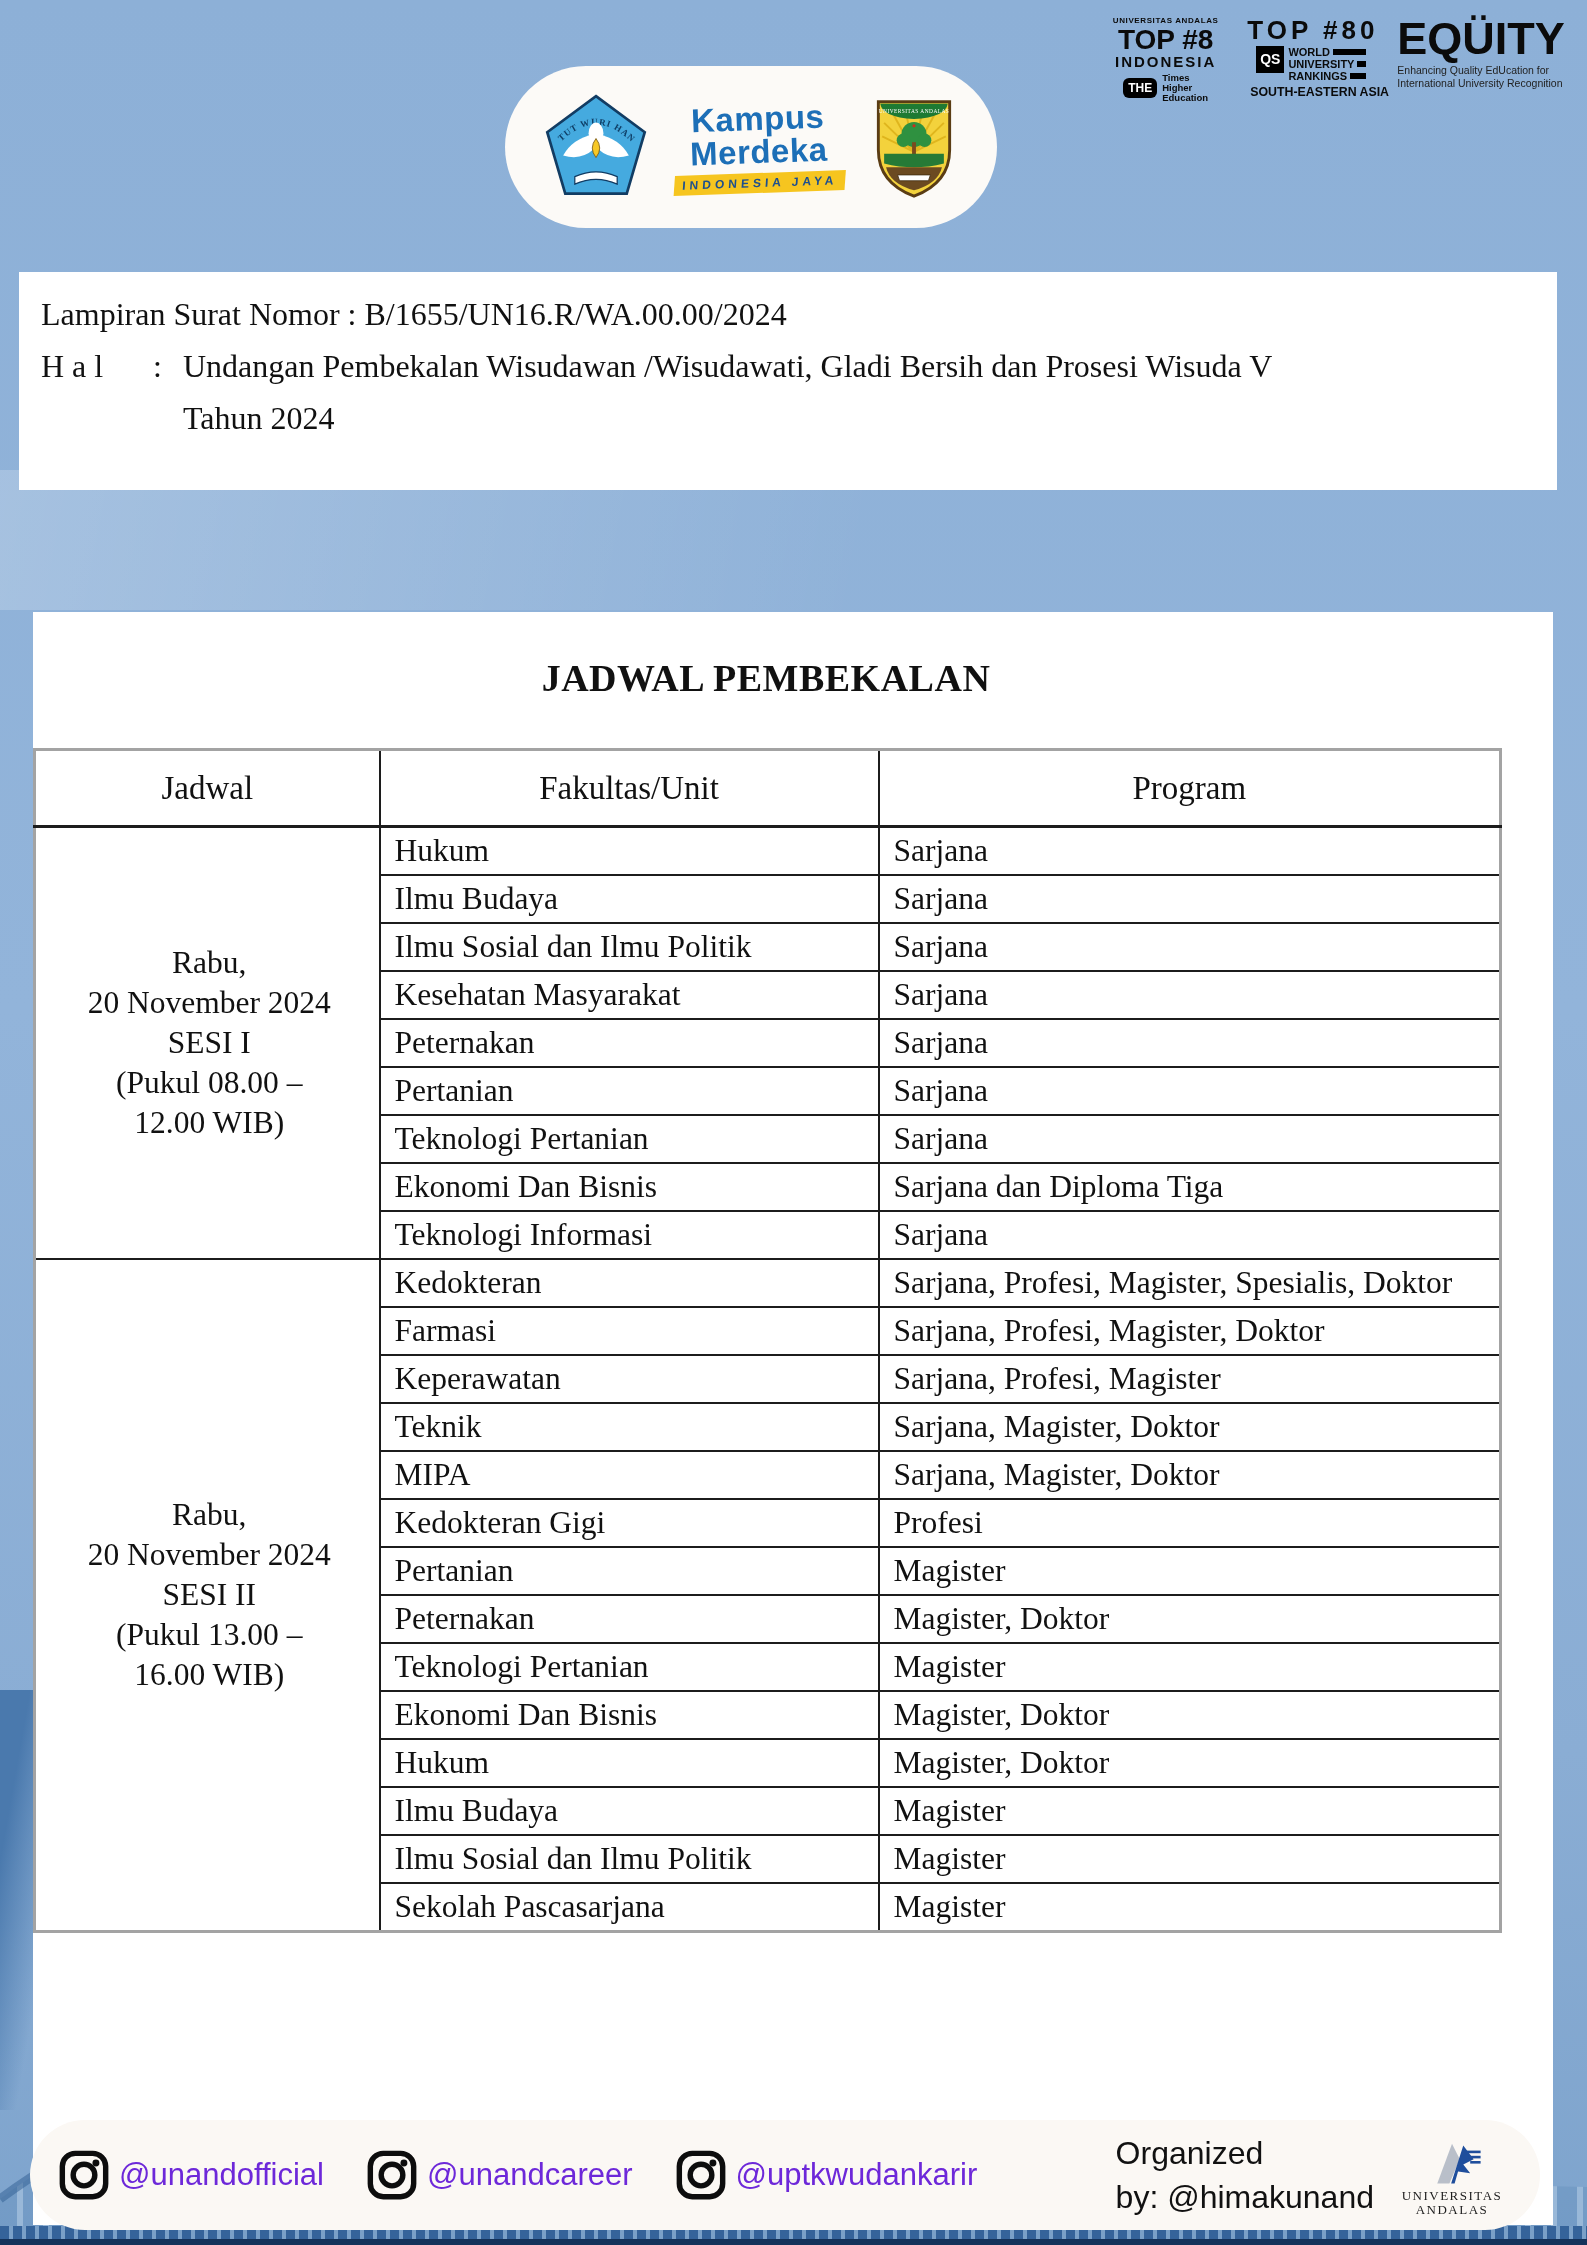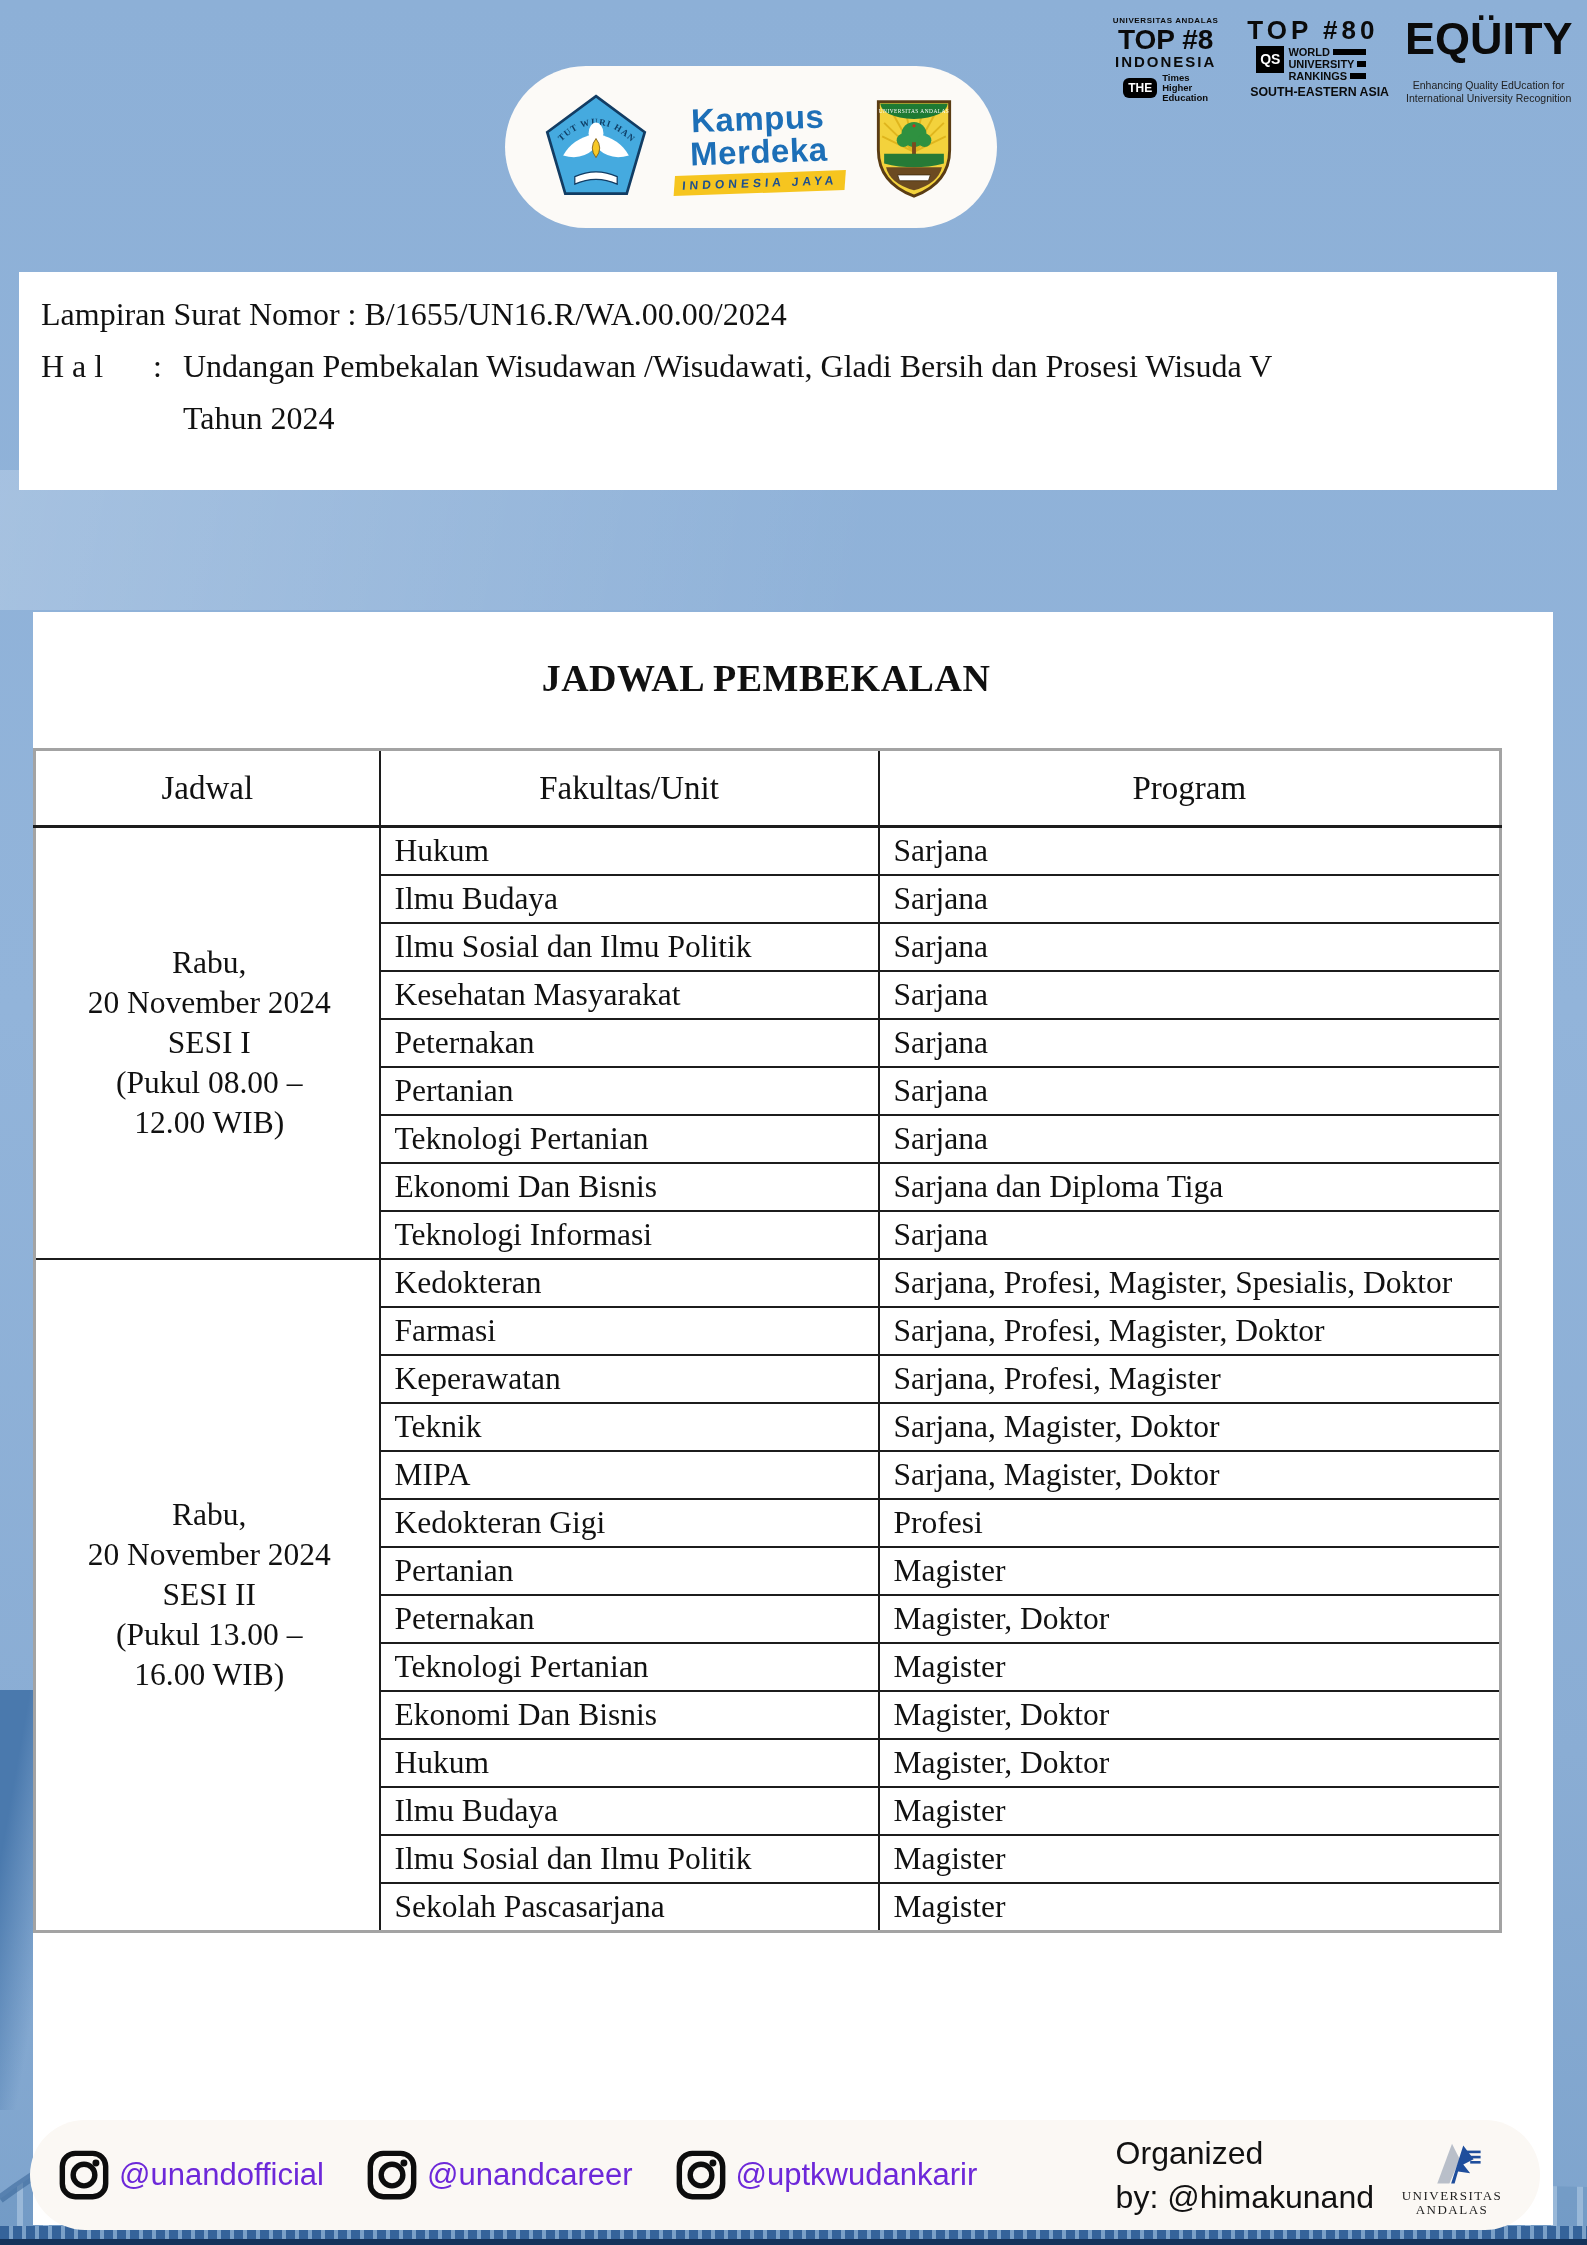--- a/index.html
+++ b/index.html
@@ -35,23 +35,23 @@
         padding:4px 5px;line-height:12px;}
   .the-badge-cap{text-align:left;font-size:9.5px;font-weight:800;line-height:10px;}
   .qs-block{width:128px;text-align:center;}
   .qs-rank{font-size:26px;font-weight:900;letter-spacing:4px;line-height:28px;white-space:nowrap;}
   .qs-row{display:flex;align-items:flex-start;justify-content:center;gap:4px;margin-top:2px;}
   .qs-badge{background:#000;color:#fff;font-weight:900;font-size:14px;padding:6px 4px;line-height:15px;}
   .qs-org{width:78px;}
   .qs-org-line{display:flex;align-items:center;font-size:11px;font-weight:800;line-height:12px;}
   .qs-bar{flex:1;height:6px;background:#000;margin-left:3px;}
   .qs-region{font-size:13px;font-weight:800;margin-top:2px;transform:scaleX(.95);white-space:nowrap;}
-  .equity-block{width:196px;text-align:center;}
+  .equity-block{width:196px;text-align:left;}
   .equity-name{font-size:45px;font-weight:900;letter-spacing:0px;line-height:46px;}
-  .equity-tag{font-size:10.5px;line-height:13px;margin-top:17px;color:#222;}
+  .equity-tag{font-size:10.5px;line-height:13px;margin-top:2px;color:#222;}
   
   .letter-box{position:absolute;left:19px;top:272px;width:1538px;height:218px;background:#fff;
         box-sizing:border-box;padding:16px 18px 0 22px;font-size:32px;line-height:52px;z-index:3;}
   .hal-row{display:flex;}
   .hal-label{width:112px;}
   .hal-colon{width:30px;}
   .hal-cont{margin-left:142px;}
   
   .main-box{position:absolute;left:33px;top:568px;width:1520px;height:1613px;background:#fff;
         box-sizing:border-box;z-index:3;margin-top:44px;}

